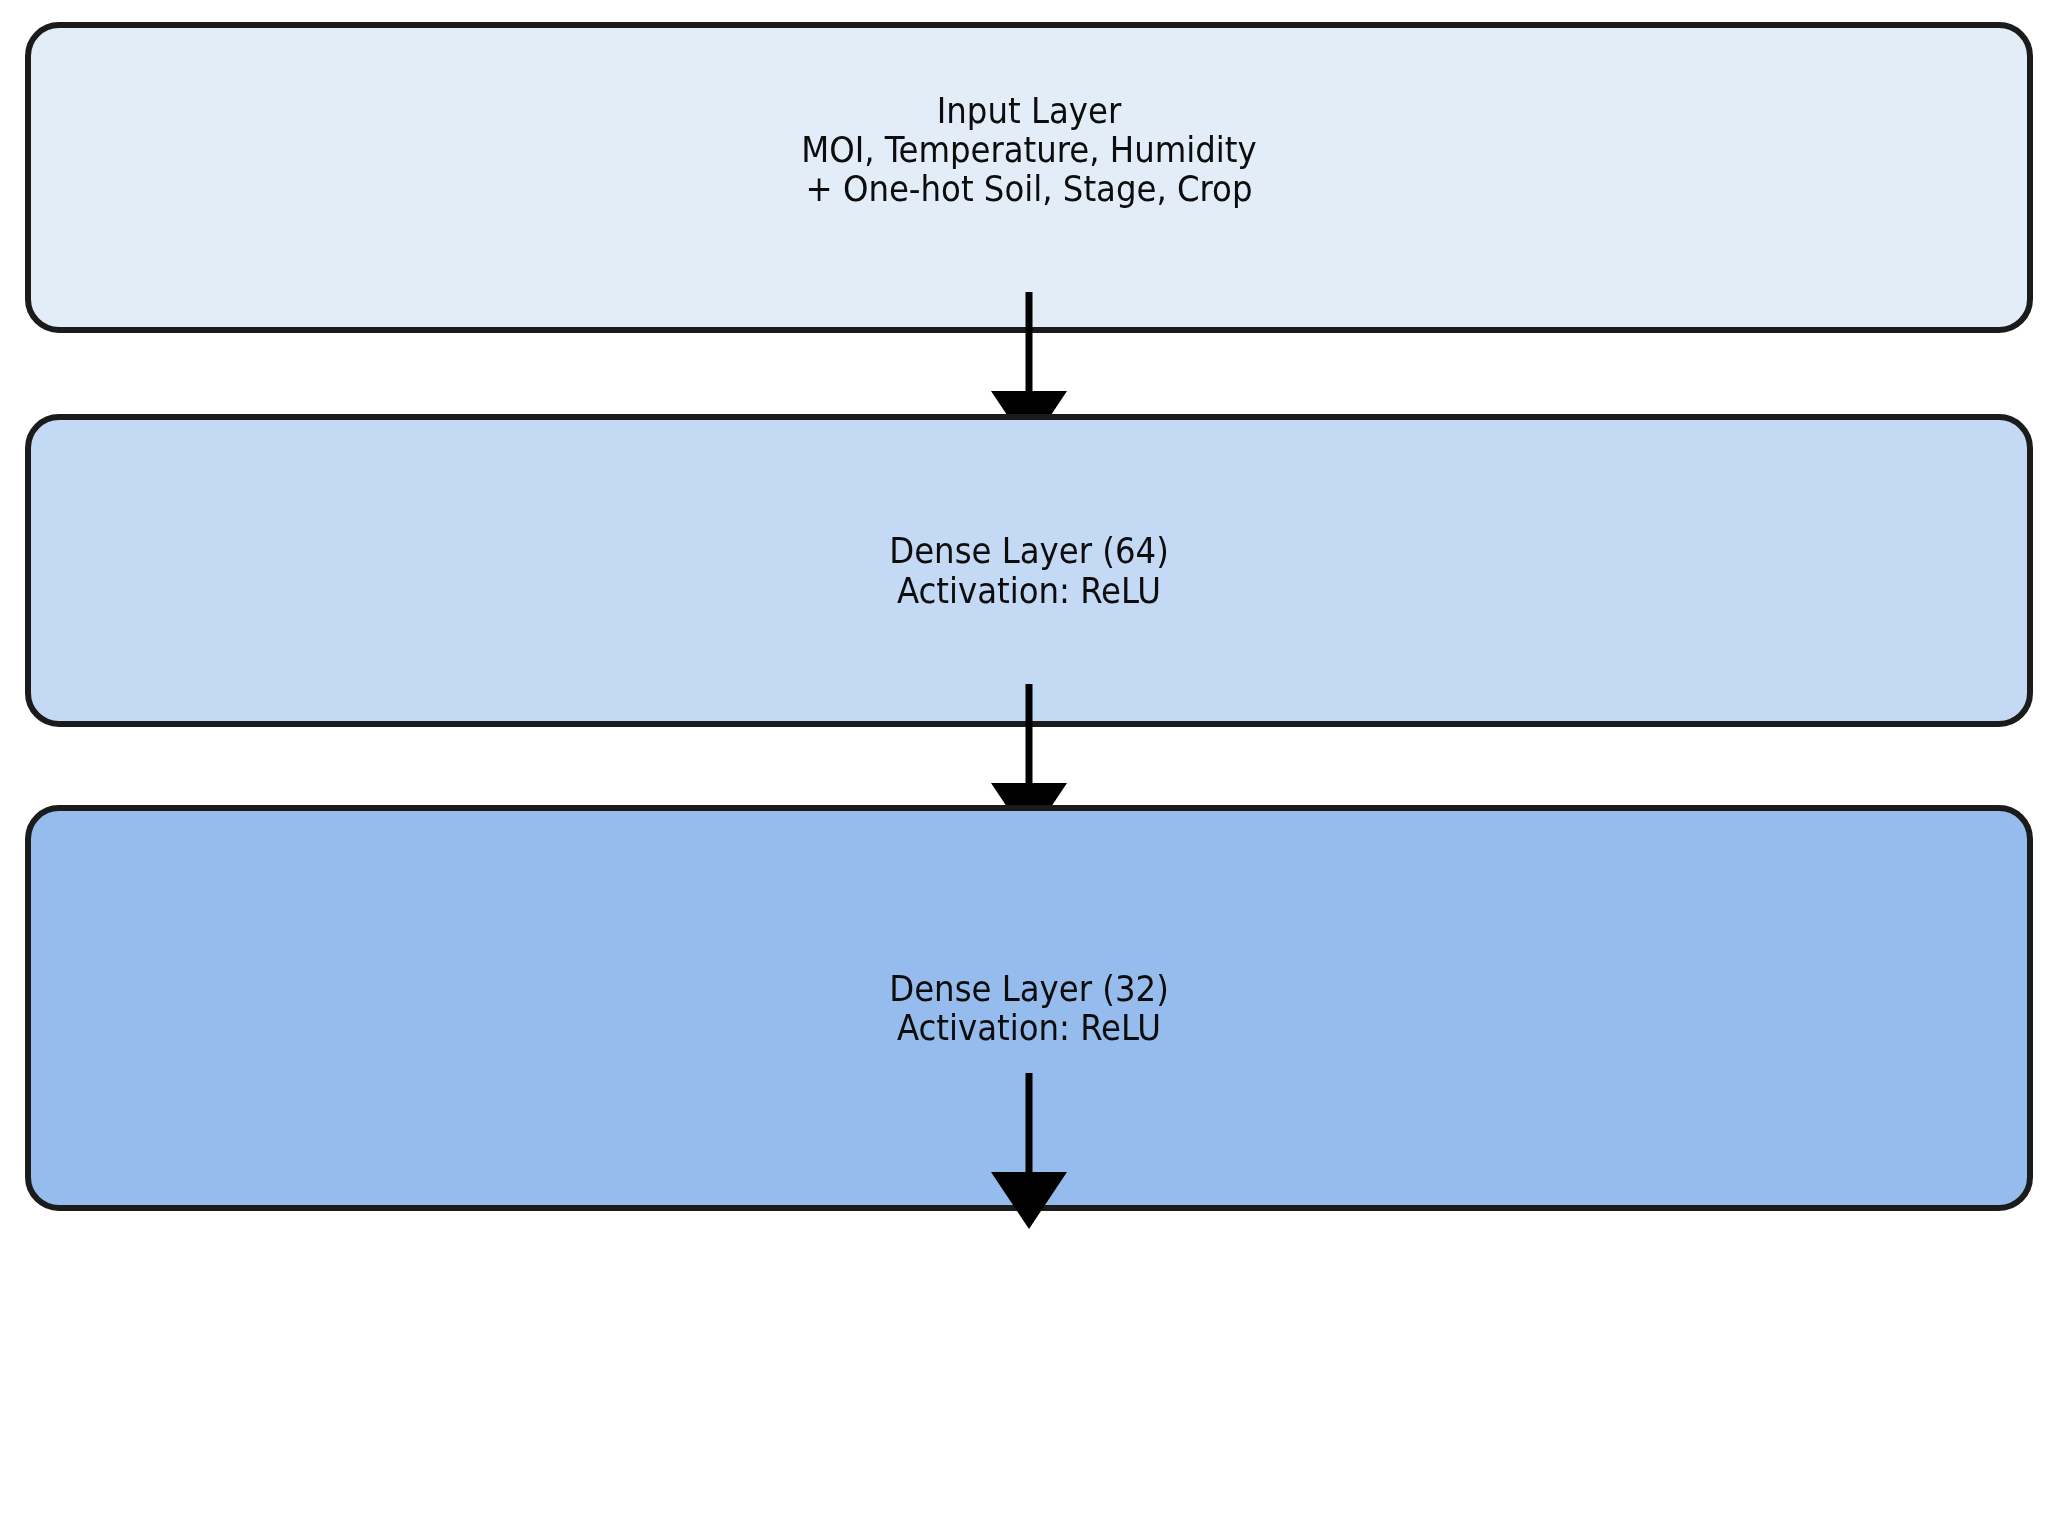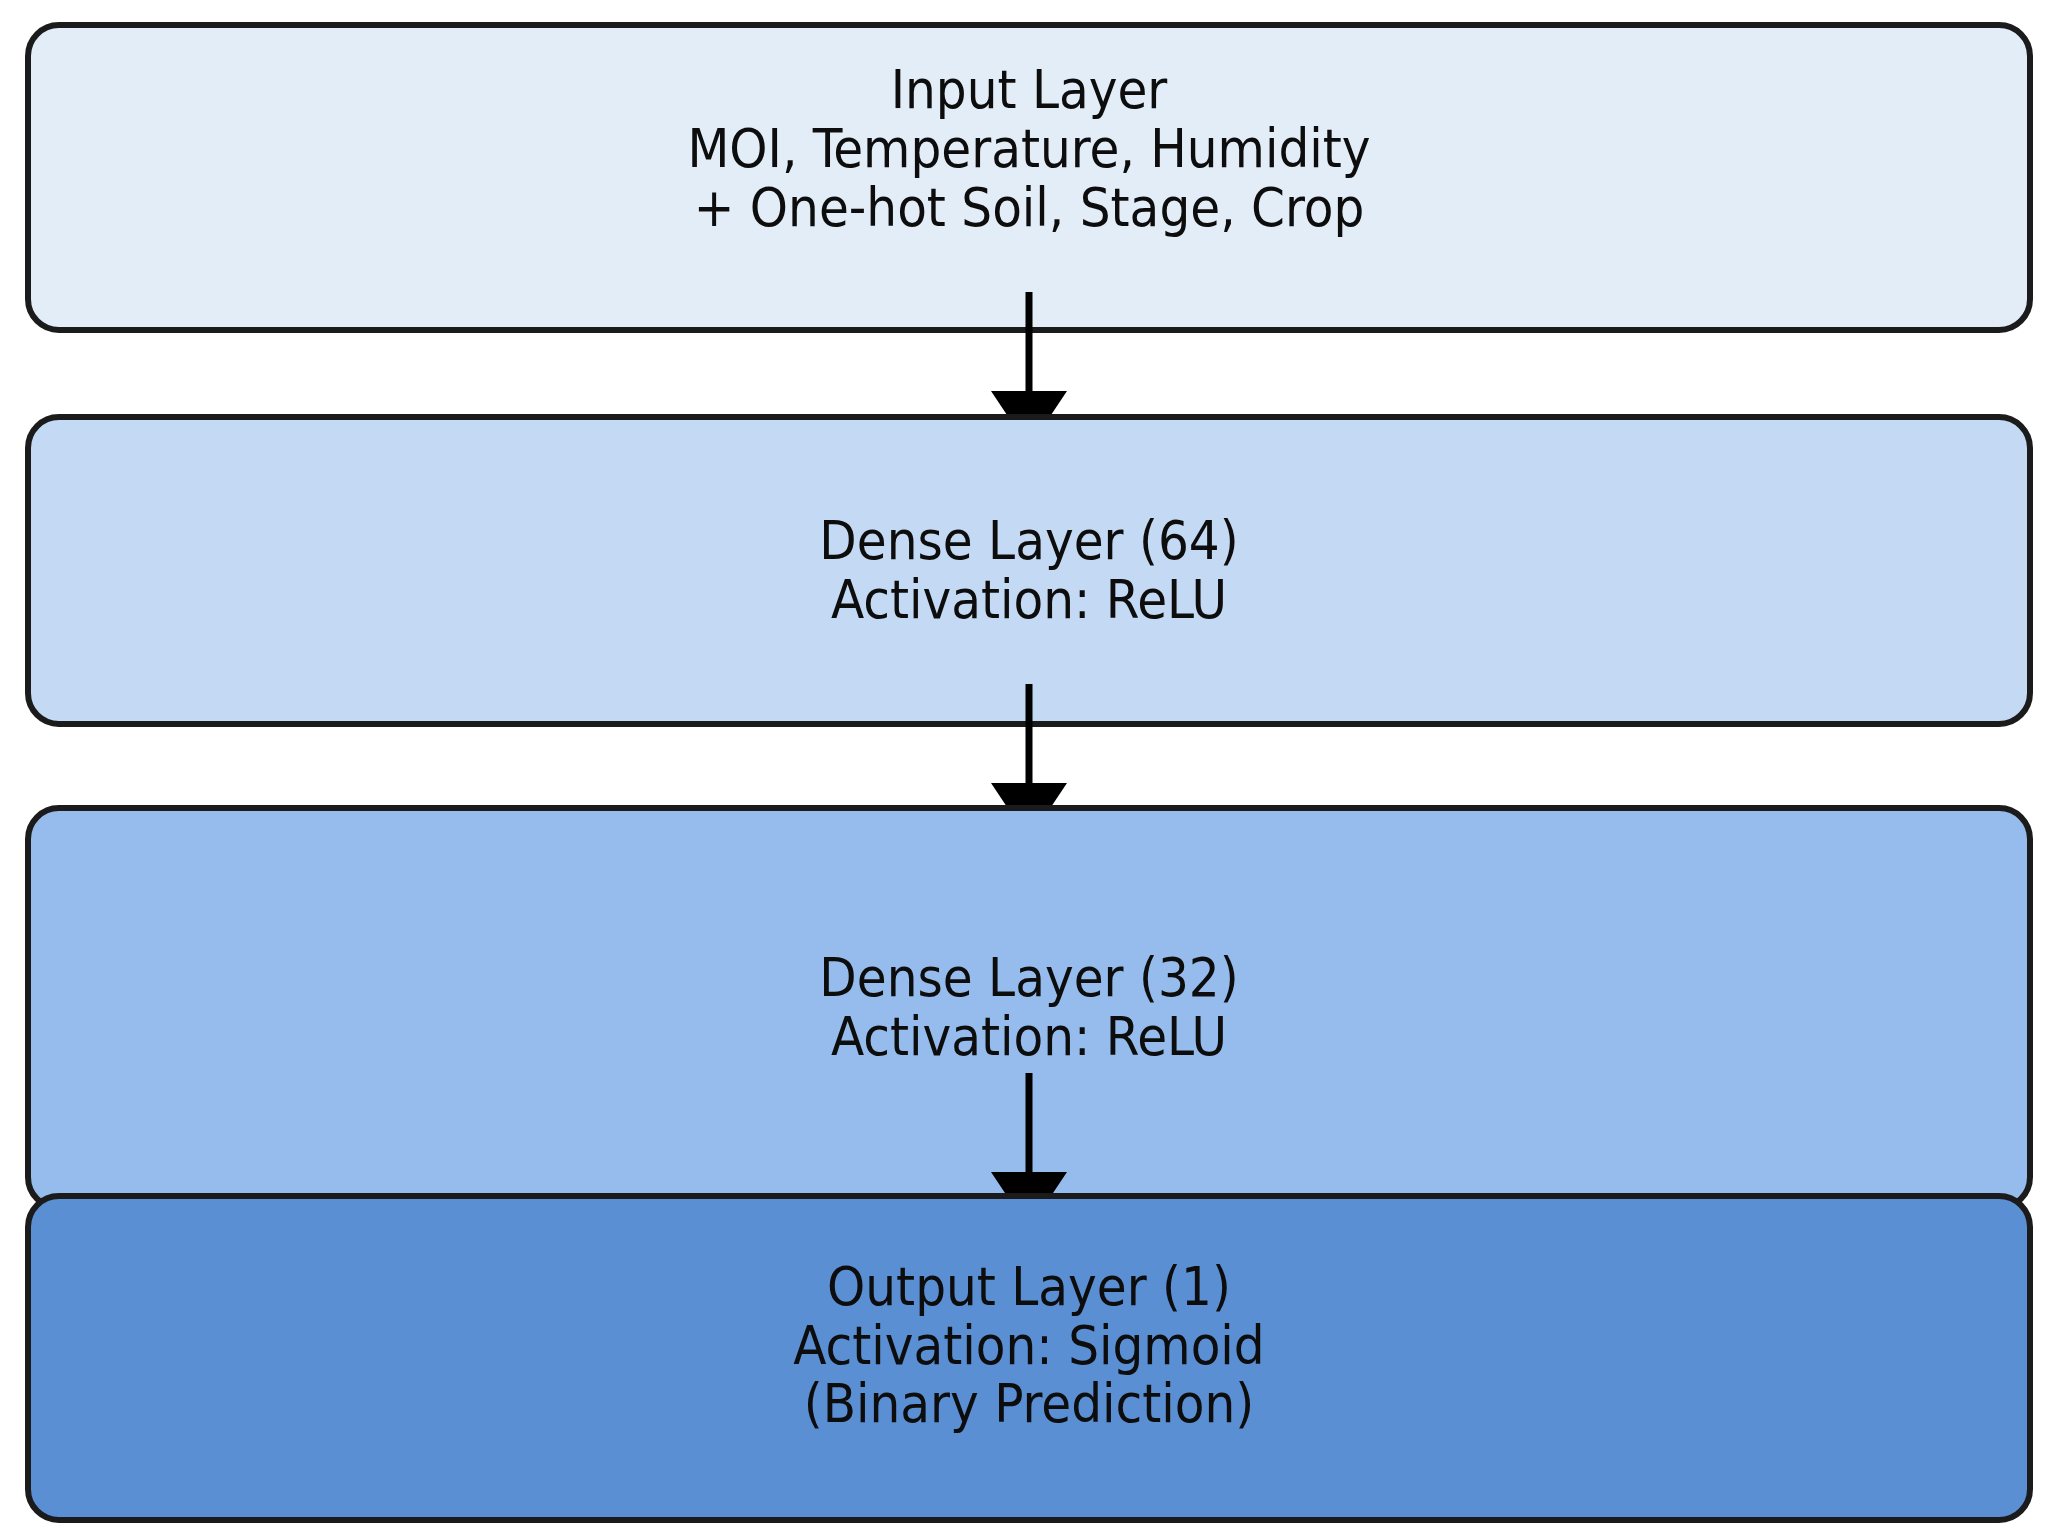--- a/index.html
+++ b/index.html
@@ -24,21 +24,21 @@
     box-sizing: border-box;
     border: 6px solid #1b1b1b;
     border-radius: 34px;
     display: flex;
     flex-direction: column;
     align-items: center;
     justify-content: center;
   }
   .layer-label {
     color: #0d0d0d;
-    font-size: 54px;
+    font-size: 36px;
     line-height: 1.09;
     letter-spacing: 0px;
     text-align: center;
     white-space: pre;
     font-stretch: condensed;
   }
   
   #box-input    { top: 22px;   height: 311px; }
   #box-dense64  { top: 414px;  height: 313px; }
   #box-dense32  { top: 805px;  height: 406px; }
@@ -117,19 +117,14 @@
   <div class="layer-box" id="box-dense32" style="background: rgb(149, 188, 237);">
     <div class="layer-label">Dense Layer (32)
 Activation: ReLU</div>
   </div>
 
   <div class="connector" id="arrow-3">
     <div class="shaft"></div>
     <div class="head"></div>
   </div>
 
-  <div class="layer-box" id="box-output" style="background: rgb(91, 143, 212);">
-    <div class="layer-label">Output Layer (1)
-Activation: Sigmoid
-(Binary Prediction)</div>
-  </div>
 
 </div>
 
 </body></html>

